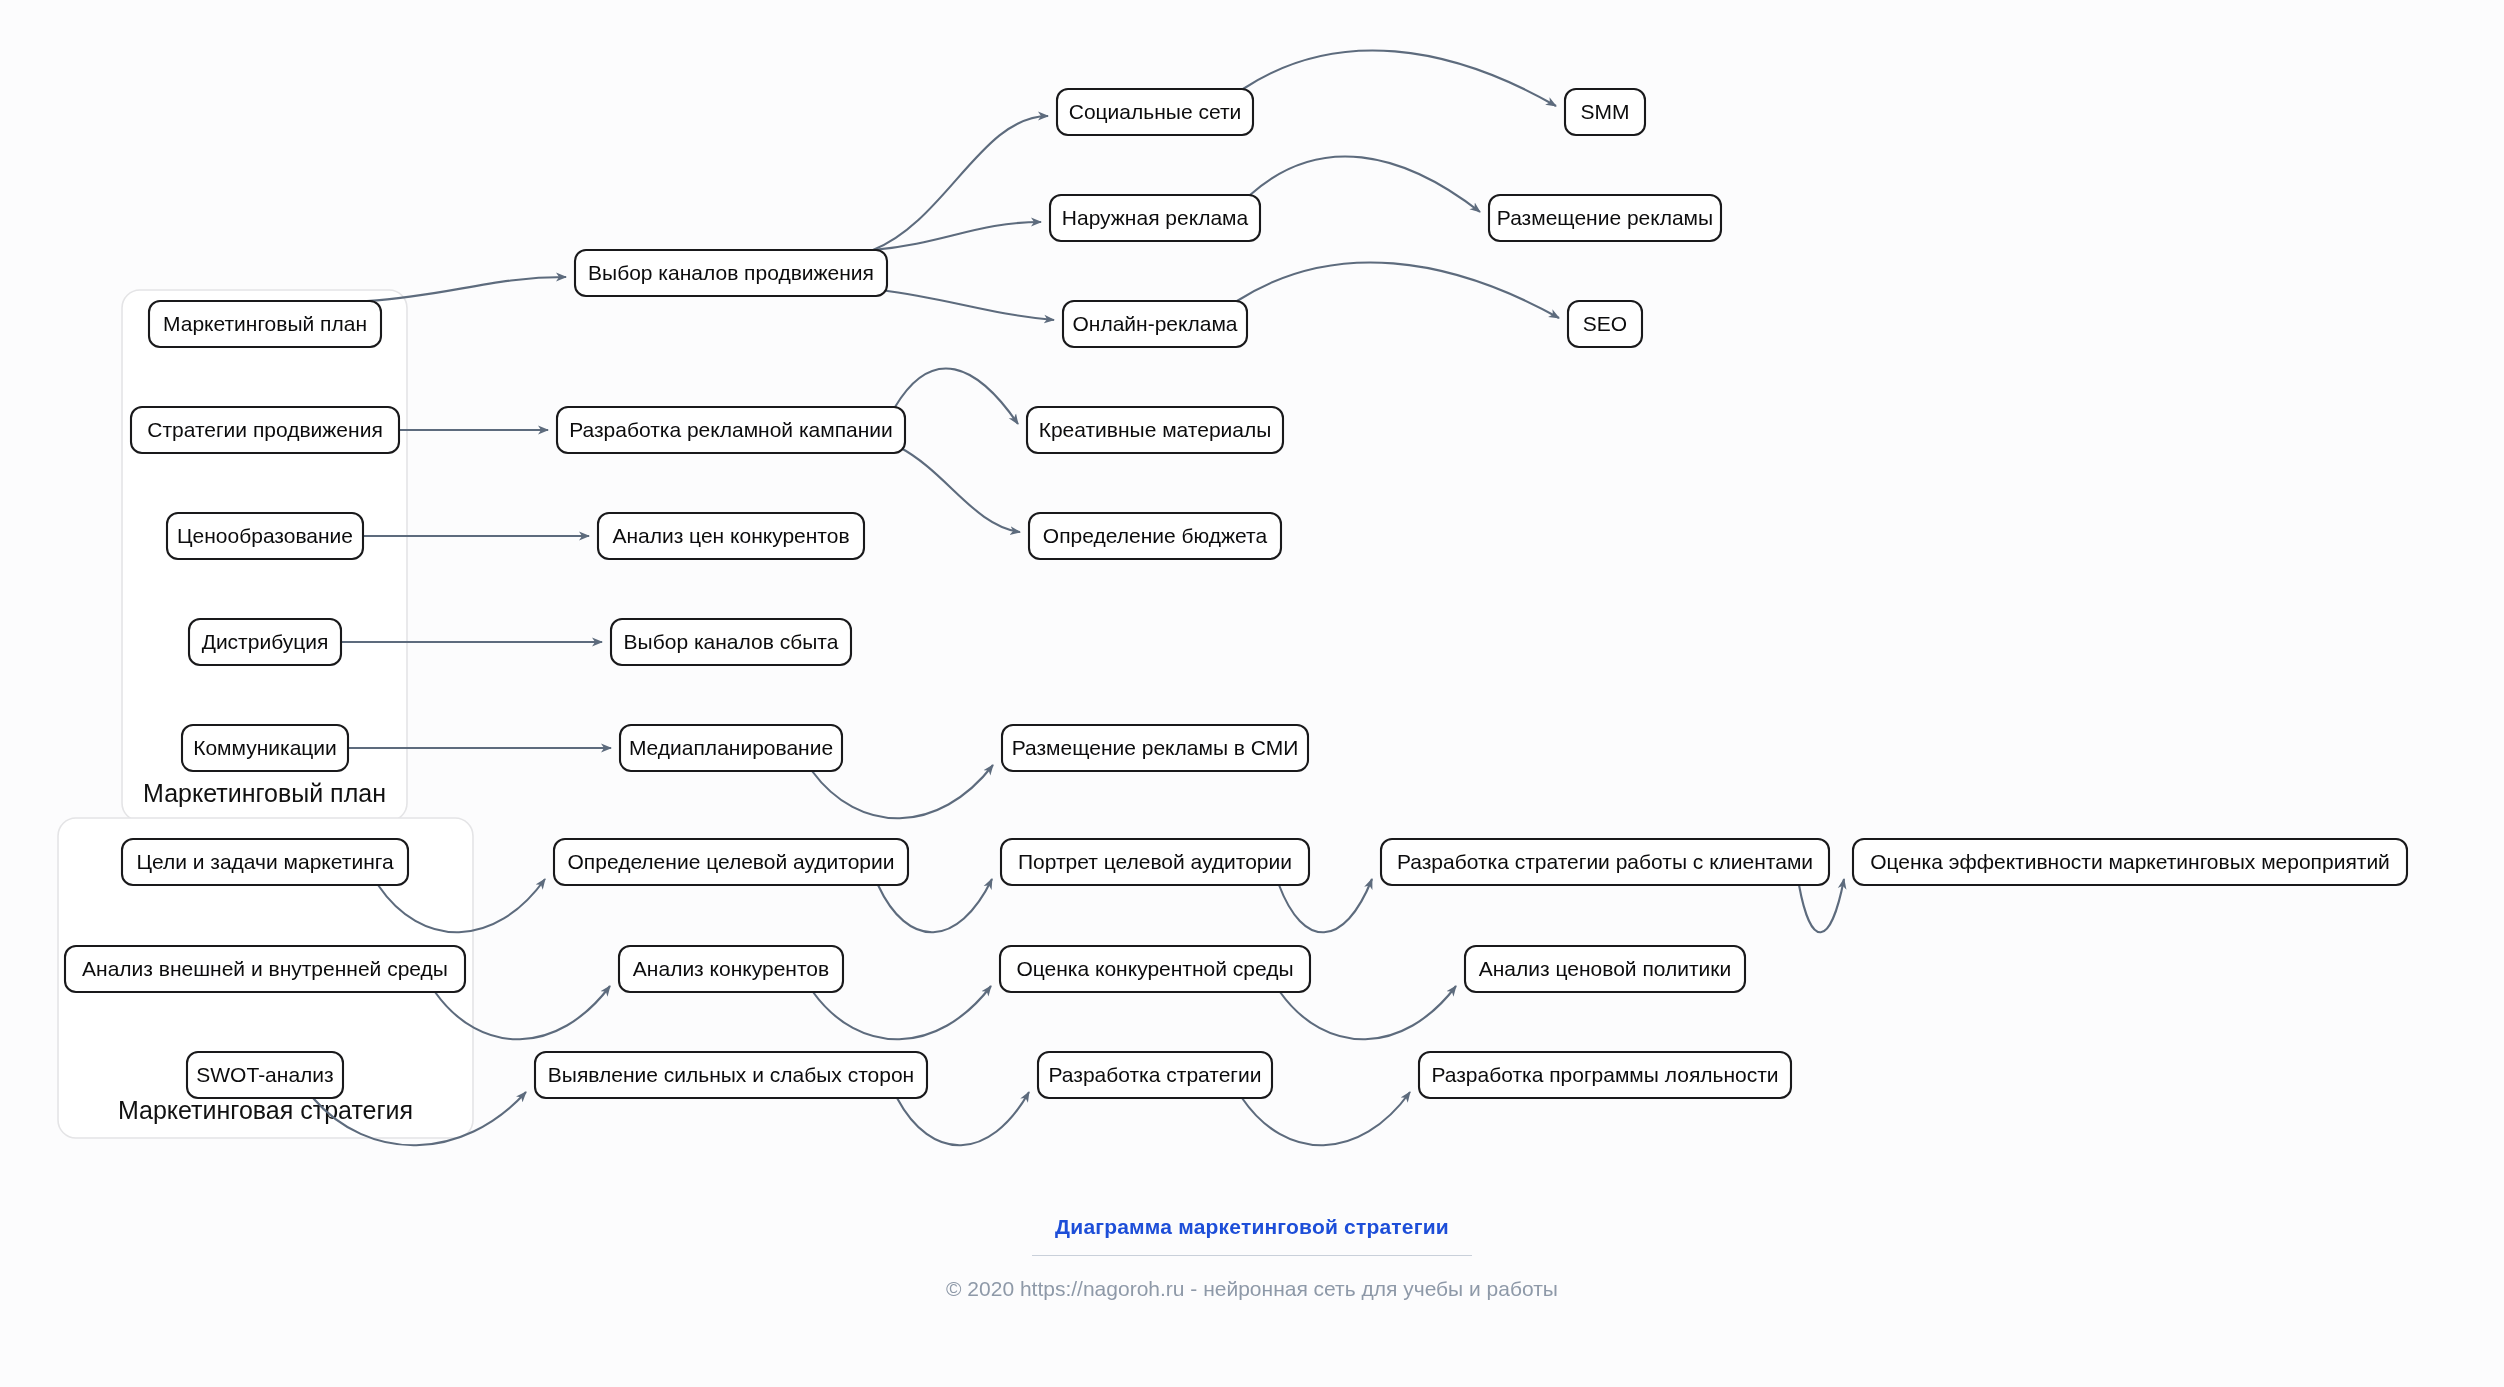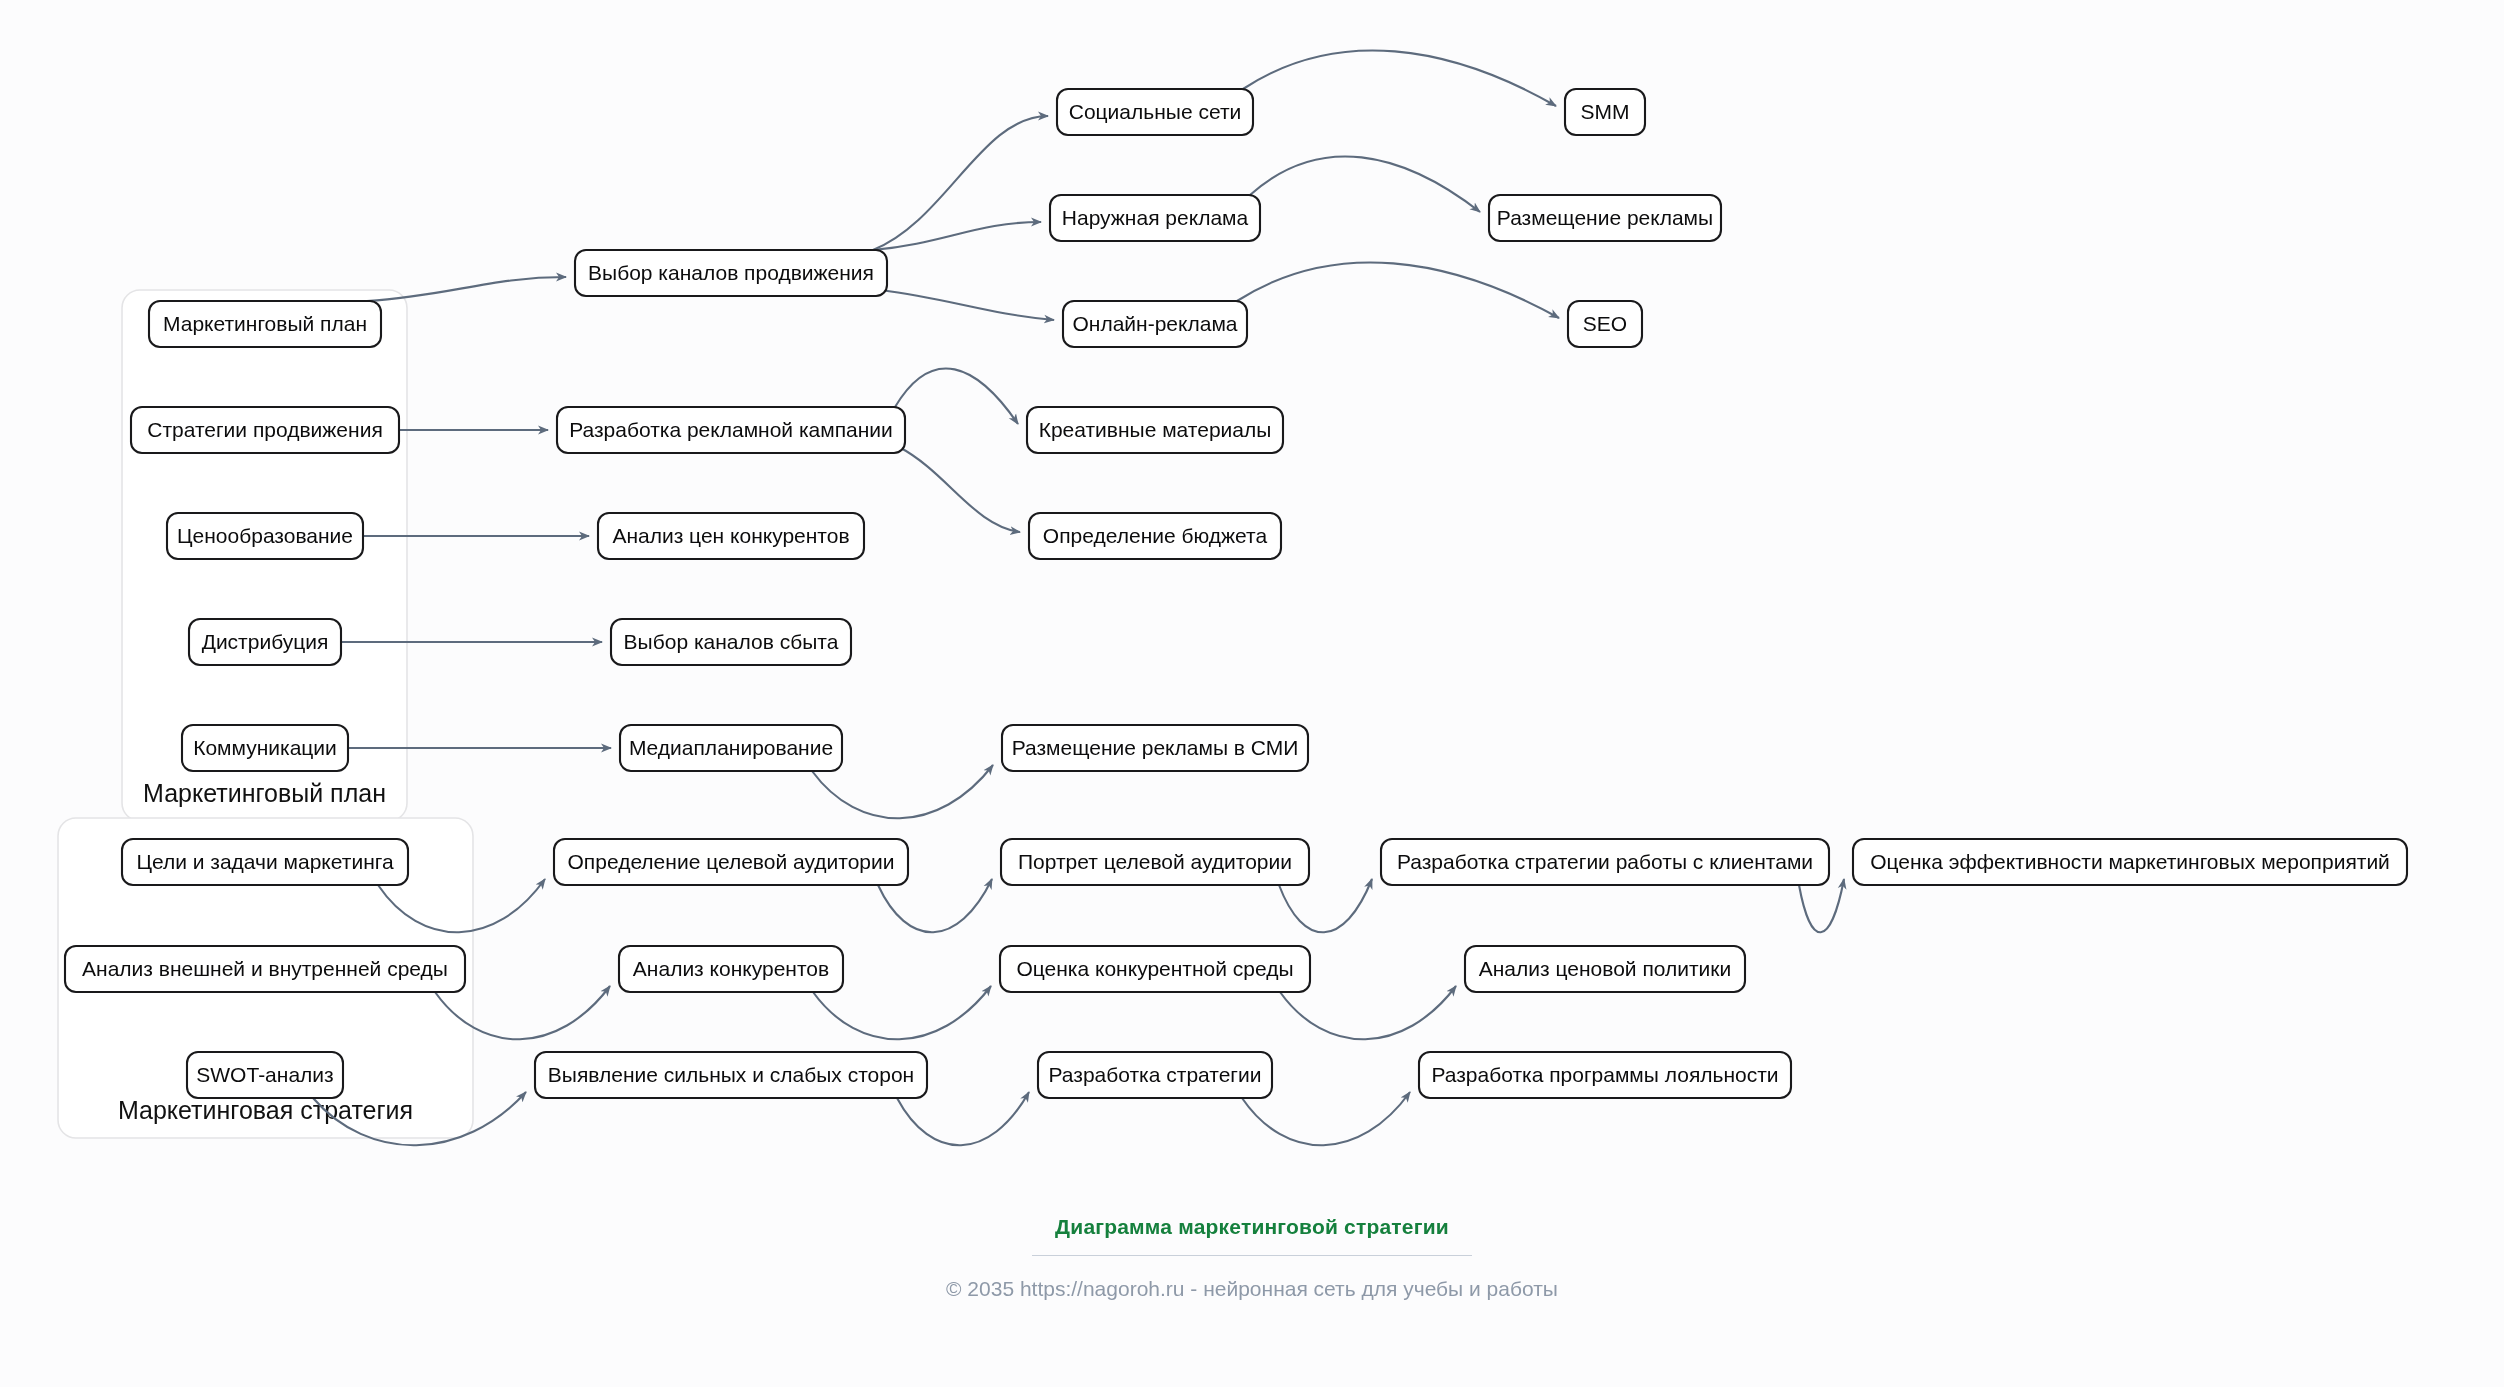--- a/index.html
+++ b/index.html
@@ -56,21 +56,21 @@
     position: absolute;
     left: 0;
     right: 0;
     top: 1215px;
     text-align: center;
   }
   .footer-title {
     font-family: "Liberation Sans", "DejaVu Sans", sans-serif;
     font-size: 21px;
     font-weight: bold;
-    color: #15803d;
+    color: #1d4ed8;
     letter-spacing: .2px;
   }
   .footer-rule {
     width: 440px;
     height: 1px;
     background: #c9d0da;
     margin: 16px auto 0 auto;
   }
   .footer-copy {
     margin-top: 21px;
@@ -253,15 +253,15 @@
         <g>
           <rect x="1853" y="839" width="554" height="46" rx="11" ry="11" class="node-box" fill="#ffffff" stroke="#19191b"></rect>
           <text x="2130" y="863" class="node-label">Оценка эффективности маркетинговых мероприятий</text>
         </g>
       </g>
   </svg>
 
   <div class="footer-wrap">
     <div class="footer-title">Диаграмма маркетинговой стратегии</div>
     <div class="footer-rule"></div>
-    <div class="footer-copy">© 2035 https://nagoroh.ru - нейронная сеть для учебы и работы</div>
+    <div class="footer-copy">© 2020 https://nagoroh.ru - нейронная сеть для учебы и работы</div>
   </div>
 </div>
 
 </body></html>

